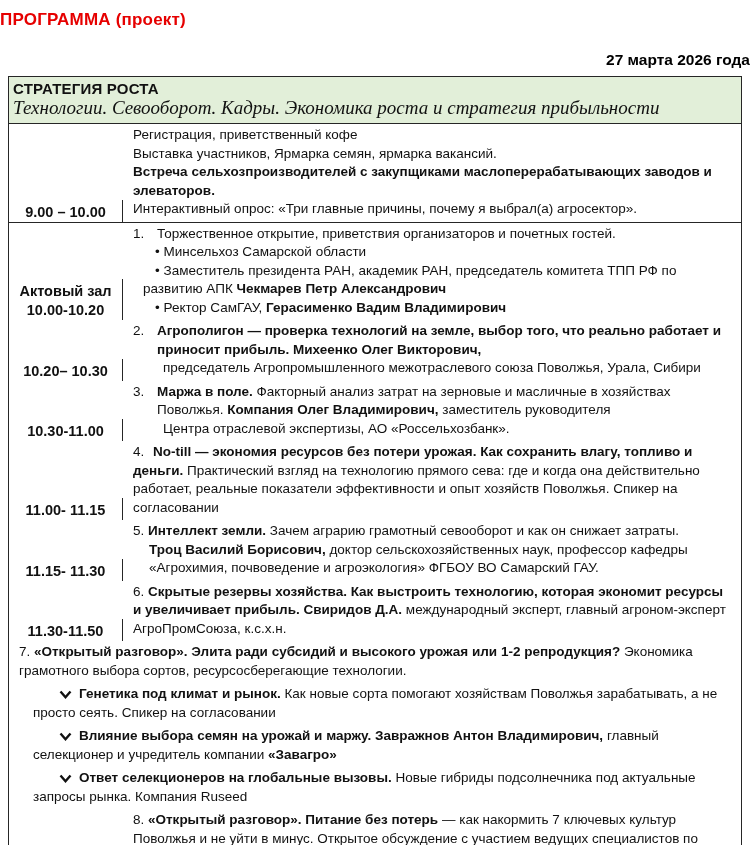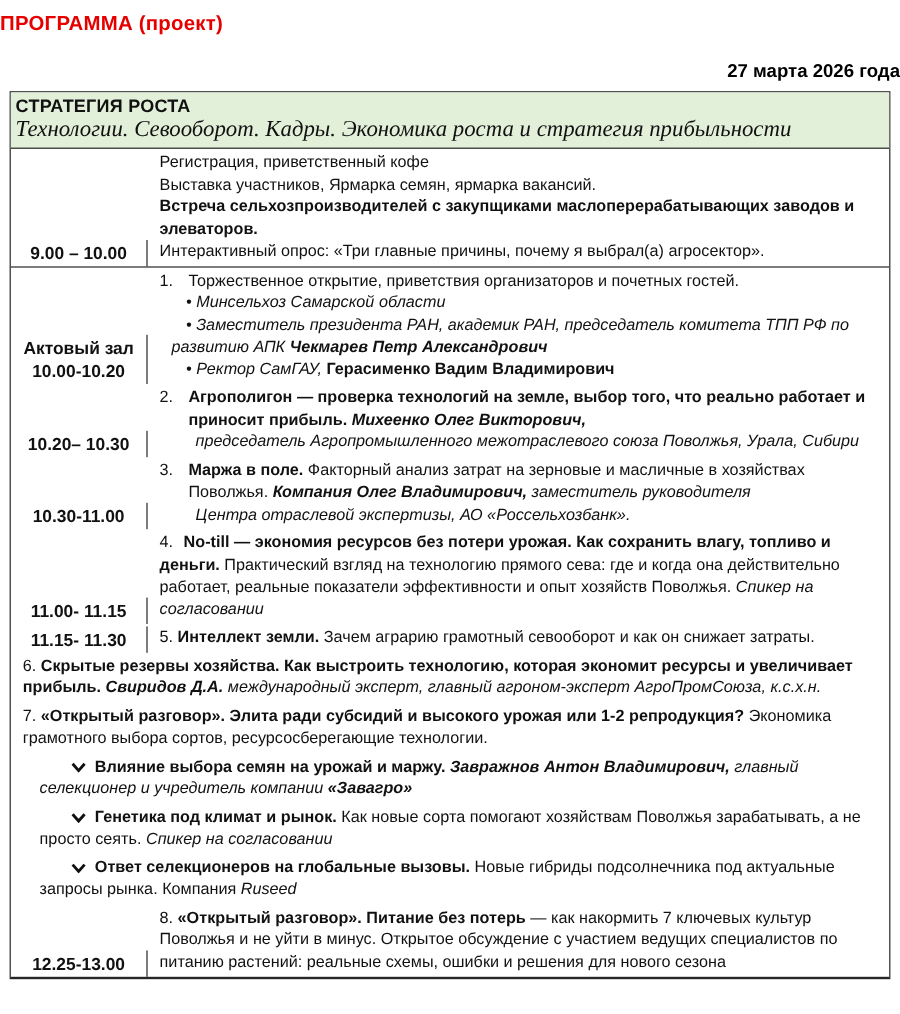--- a/index.html
+++ b/index.html
@@ -46,21 +46,21 @@
     text-align:center;font-weight:bold;font-size:14.5px;
     padding-top:3px;line-height:19px;
   }
   .content-cell{
     flex:1;min-width:0;
     padding:2px 8px 3px 10px;
     font-size:13.5px;line-height:18.5px;
   }
   .content-cell p{margin:0;}
   .b{font-weight:bold;}
-  .i{font-style:italic;}
+  .i{}
   
   p.item-tab{display:flex;}
   p.item-tab .marker{flex:0 0 24px;}
   p.item-tab .txt{flex:1;min-width:0;}
   
   p.item-mid .marker{display:inline-block;width:20px;}
   p.item .marker{display:inline-block;width:15px;}
   
   p.bullet{padding-left:10px;text-indent:12px;}
   
@@ -139,36 +139,40 @@
         <div class="content-cell">
           <p class="item-mid"><span class="marker">4.</span><span class="txt"><span class="b ">No-till — экономия ресурсов без потери урожая. Как сохранить влагу, топливо и деньги. </span><span>Практический взгляд на технологию прямого сева: где и когда она действительно работает, реальные показатели эффективности и опыт хозяйств Поволжья. </span><span class="i">Спикер на согласовании</span></span></p>
         </div>
       </div>
       <div class="t-row">
         <div class="time-cell">
           <div class="time-line">11.15- 11.30</div>
         </div>
         <div class="content-cell">
           <p class="item"><span class="marker">5.</span><span class="txt"><span class="b ">Интеллект земли. </span><span>Зачем аграрию грамотный севооборот и как он снижает затраты.</span></span></p>
+          <p class="cont"><span class="txt"><span class="b i">Троц Василий Борисович, </span><span class="i">доктор сельскохозяйственных наук, профессор кафедры «Агрохимия, почвоведение и агроэкология» ФГБОУ ВО Самарский ГАУ.</span></span></p>
         </div>
       </div>
       <div class="t-row">
+        <div class="time-cell">
+          <div class="time-line">11.30-11.50</div>
+        </div>
         <div class="content-cell">
           <p class="item"><span class="marker">6.</span><span class="txt"><span class="b ">Скрытые резервы хозяйства. Как выстроить технологию, которая экономит ресурсы и увеличивает прибыль. </span><span class="b i">Свиридов Д.А. </span><span class="i">международный эксперт, главный агроном-эксперт АгроПромСоюза, к.с.х.н.</span></span></p>
         </div>
       </div>
       <div class="t-row">
         <div class="content-cell">
           <p class="item"><span class="marker">7.</span><span class="txt"><span class="b ">«Открытый разговор». Элита ради субсидий и высокого урожая или 1-2 репродукция? </span><span>Экономика грамотного выбора сортов, ресурсосберегающие технологии.</span></span></p>
           <p class="sub"><span class="txt"><svg width="13" height="9" viewBox="0 0 13 9" class="chev">
                 <polyline points="1.5,1.5 6.5,7.2 11.5,1.5" fill="none" stroke="#111111" stroke-width="2.4"></polyline>
-              </svg><span class="b ">Влияние выбора семян на урожай и маржу. </span><span class="b i">Завражнов Антон Владимирович, </span><span class="i">главный селекционер и учредитель компании </span><span class="b i">«Завагро»</span></span></p>
+              </svg><span class="b ">Генетика под климат и рынок. </span><span>Как новые сорта помогают хозяйствам Поволжья зарабатывать, а не просто сеять. </span><span class="i">Спикер на согласовании</span></span></p>
           <p class="sub"><span class="txt"><svg width="13" height="9" viewBox="0 0 13 9" class="chev">
                 <polyline points="1.5,1.5 6.5,7.2 11.5,1.5" fill="none" stroke="#111111" stroke-width="2.4"></polyline>
-              </svg><span class="b ">Генетика под климат и рынок. </span><span>Как новые сорта помогают хозяйствам Поволжья зарабатывать, а не просто сеять. </span><span class="i">Спикер на согласовании</span></span></p>
+              </svg><span class="b ">Влияние выбора семян на урожай и маржу. </span><span class="b i">Завражнов Антон Владимирович, </span><span class="i">главный селекционер и учредитель компании </span><span class="b i">«Завагро»</span></span></p>
           <p class="sub"><span class="txt"><svg width="13" height="9" viewBox="0 0 13 9" class="chev">
                 <polyline points="1.5,1.5 6.5,7.2 11.5,1.5" fill="none" stroke="#111111" stroke-width="2.4"></polyline>
               </svg><span class="b ">Ответ селекционеров на глобальные вызовы. </span><span>Новые гибриды подсолнечника под актуальные запросы рынка. Компания </span><span class="i">Ruseed</span></span></p>
         </div>
       </div>
       <div class="t-row bordered">
         <div class="time-cell">
           <div class="time-line">12.25-13.00</div>
         </div>
         <div class="content-cell">

